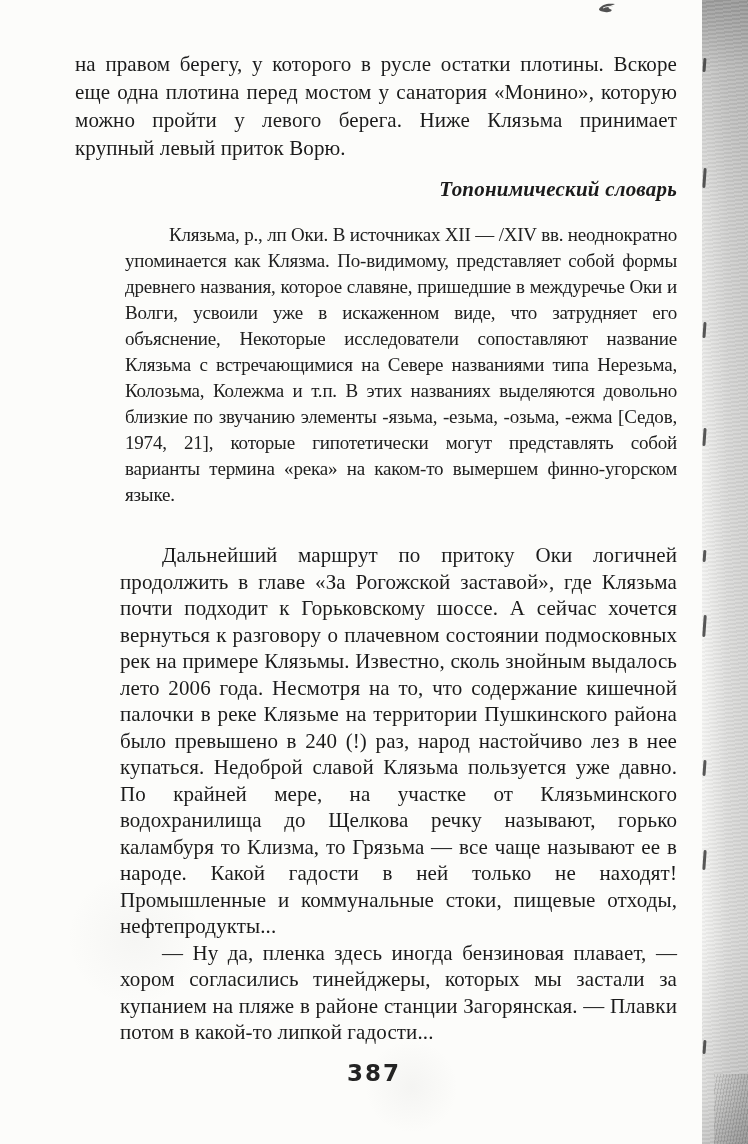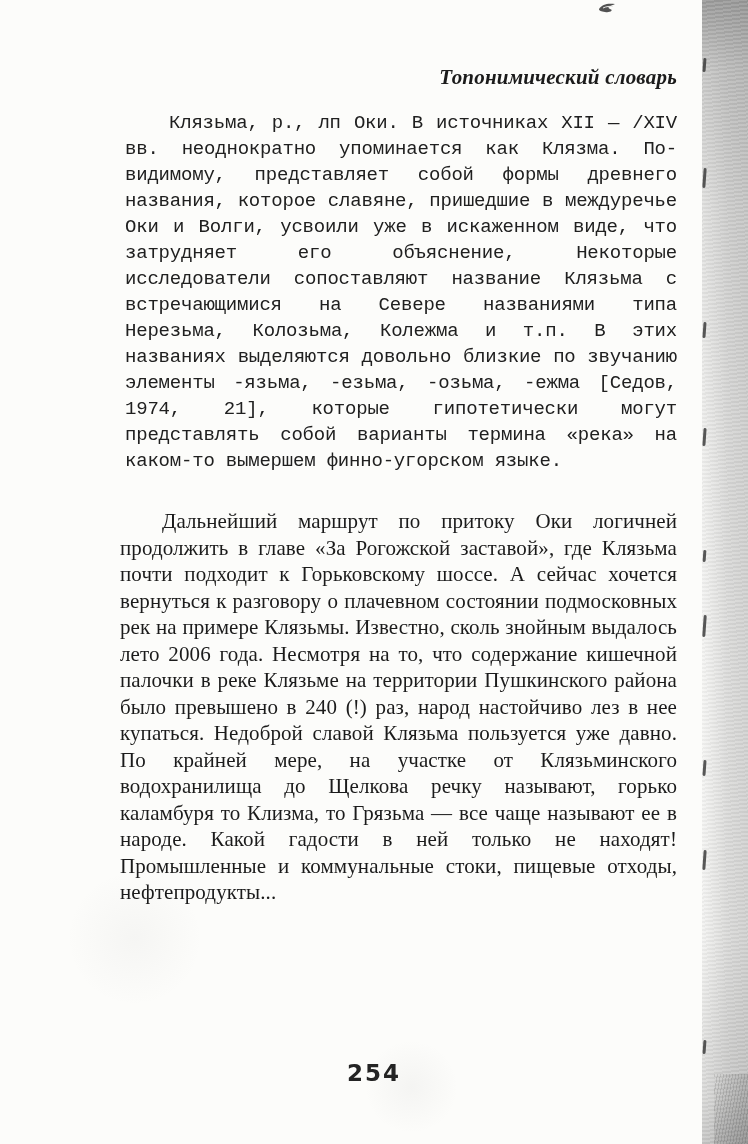--- a/index.html
+++ b/index.html
@@ -90,21 +90,21 @@
   .dict-heading {
     margin: 15px 0 20px 0;
     font-size: 21px;
     font-weight: bold;
     font-style: italic;
     text-align: right;
     letter-spacing: 0.2px;
   }
   .dict-entry {
     margin: 5px 0 0 50px;
-    font-family: Liberation Mono, monospace;
+    font-family: Liberation Serif, serif;
     font-size: 19px;
     line-height: 26px;
     text-align: justify;
     text-indent: 44px;
     letter-spacing: -0.2px;
     color: #202020;
   }
 
   .section-heading {
     margin: 40px 0 0 0;
@@ -150,25 +150,27 @@
 <div class="spine-dash" style="top:322px; height:16px;"></div>
 <div class="spine-dash" style="top:428px; height:18px;"></div>
 <div class="spine-dash" style="top:550px; height:12px;"></div>
 <div class="spine-dash" style="top:615px; height:22px;"></div>
 <div class="spine-dash" style="top:760px; height:16px;"></div>
 <div class="spine-dash" style="top:850px; height:20px;"></div>
 <div class="spine-dash" style="top:1040px;height:14px;"></div>
 
 <div class="text-block">
 
+  <p class="body-par no-indent">на правом берегу, у которого в русле остатки плотины. Вскоре еще одна плотина перед мостом у санатория «Монино», которую можно пройти у левого берега. Ниже Клязьма принимает крупный левый приток Ворю.</p>
 
   <h3 class="dict-heading">Топонимический словарь</h3>
 
   <p class="dict-entry">Клязьма, р., лп Оки. В источниках XII — /XIV вв. неоднократно упоминается как Клязма. По-видимому, представляет собой формы древнего названия, которое славяне, пришедшие в междуречье Оки и Волги, усвоили уже в искаженном виде, что затрудняет его объяснение, Некоторые исследователи сопоставляют название Клязьма с встречающимися на Севере названиями типа Нерезьма, Колозьма, Колежма и т.п. В этих названиях выделяются довольно близкие по звучанию элементы -язьма, -езьма, -озьма, -ежма [Седов, 1974, 21], которые гипотетически могут представлять собой варианты термина «река» на каком-то вымершем финно-угорском языке.</p>
 
 
   <div class="section-body">
     <p class="body-par indented">Дальнейший маршрут по притоку Оки логичней продолжить в главе «За Рогожской заставой», где Клязьма почти подходит к Горьковскому шоссе. А сейчас хочется вернуться к разговору о плачевном состоянии подмосковных рек на примере Клязьмы. Известно, сколь знойным выдалось лето 2006 года. Несмотря на то, что содержание кишечной палочки в реке Клязьме на территории Пушкинского района было превышено в 240 (!) раз, народ настойчиво лез в нее купаться. Недоброй славой Клязьма пользуется уже давно. По крайней мере, на участке от Клязьминского водохранилища до Щелкова речку называют, горько каламбуря то Клизма, то Грязьма — все чаще называют ее в народе. Какой гадости в ней только не находят! Промышленные и коммунальные стоки, пищевые отходы, нефтепродукты...</p>
+    <p class="body-par indented">— Ну да, пленка здесь иногда бензиновая плавает, — хором согласились тинейджеры, которых мы застали за купанием на пляже в районе станции Загорянская. — Плавки потом в какой-то липкой гадости...</p>
   </div>
 
 </div>
 
-<div class="page-number">254</div>
+<div class="page-number">387</div>
 
 </body></html>

